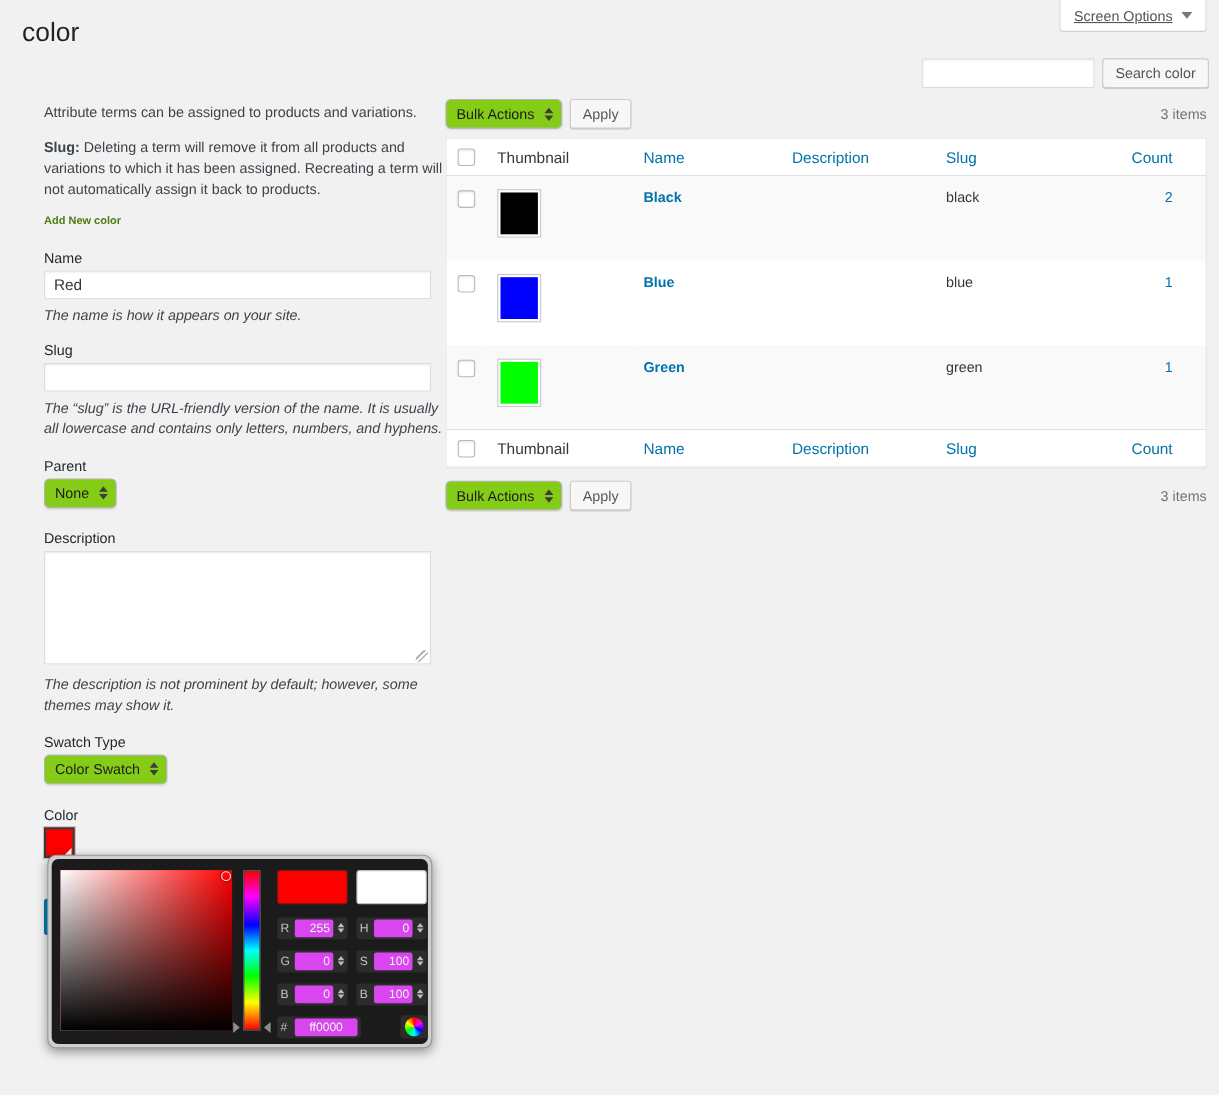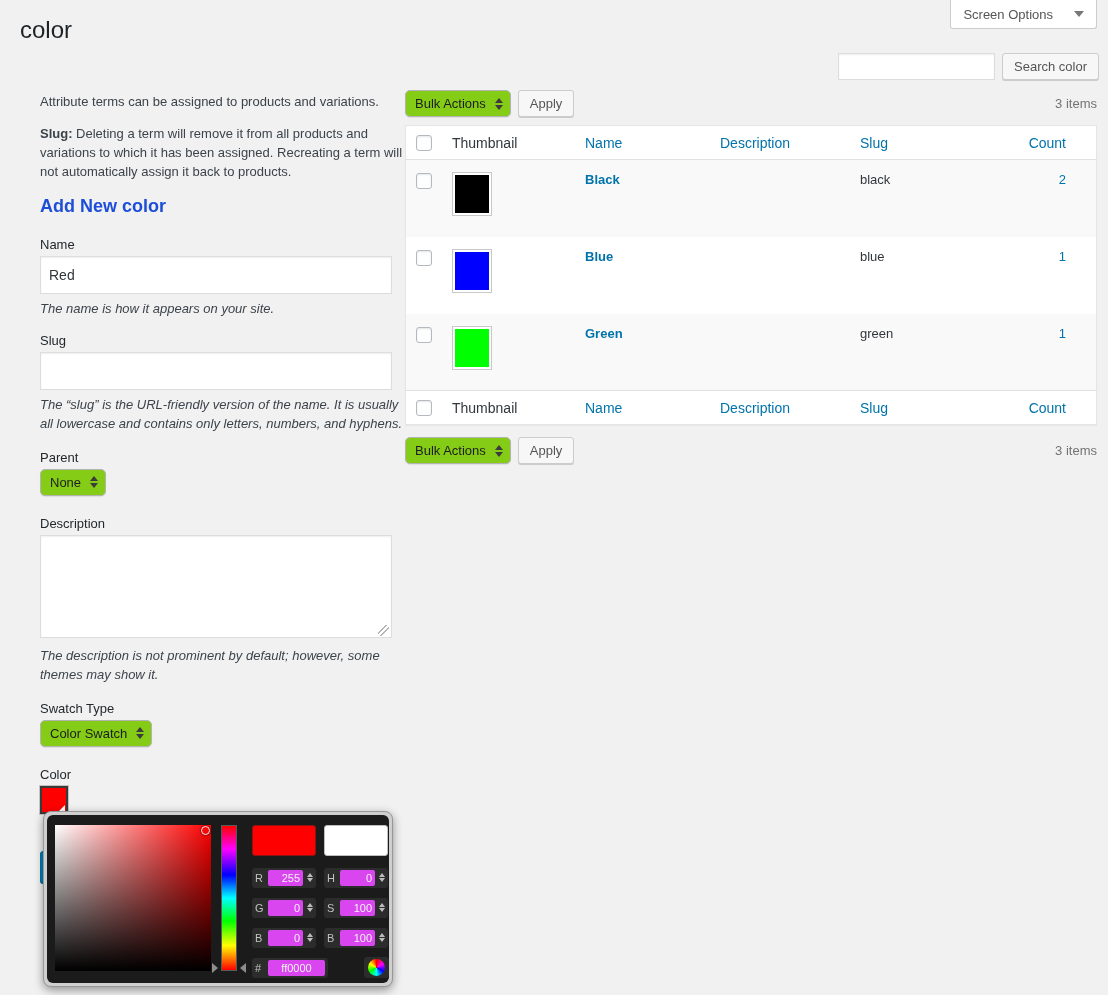--- a/index.html
+++ b/index.html
@@ -15,22 +15,22 @@
 
   
   .page-title {
     position: absolute; left: 20px; top: 16px;
     font-size: 24px; font-weight: 400; color: #1d2327; line-height: 1.2;
   }
   .screen-options-tab {
     position: absolute; top: 0; right: 11px; height: 29px;
     background: #fff; border: 1px solid #ccc; border-top: none;
     border-radius: 0 0 3px 3px;
-    display: flex; align-items: center; gap: 21px; padding: 0 12px;
-    color: #555; cursor: pointer;
+    display: flex; align-items: center; gap: 8px; padding: 0 12px;
+    color: #555; cursor: pointer; text-decoration: underline;
   }
   .caret-down { width:0; height:0; border-left:5px solid transparent; border-right:5px solid transparent; border-top:6px solid #777; }
 
   .search-box { position: absolute; top: 53px; left: 838px; display: flex; gap: 7px; }
   .search-input {
     width: 157px; height: 27px; background: #fff; border: 1px solid #ddd;
     box-shadow: inset 0 1px 2px rgba(0,0,0,.07); padding: 0 6px;
     font-family: "Liberation Sans", sans-serif; font-size: 13px; color:#32373c;
   }
 
@@ -51,24 +51,24 @@
     white-space: nowrap;
   }
   .select-arrows { display:flex; flex-direction:column; gap:2px; }
   .tri-up    { width:0;height:0;border-left:4px solid transparent;border-right:4px solid transparent;border-bottom:5px solid #3c3c3c; }
   .tri-down  { width:0;height:0;border-left:4px solid transparent;border-right:4px solid transparent;border-top:5px solid #3c3c3c; }
 
   
   .left-col { position: absolute; left: 40px; top: 93px; width: 372px; }
   .left-col p { line-height: 1.45; margin: 0 0 13px; color: #3c434a; }
   .left-col p.note { margin-bottom: 10px; }
-  .add-new-heading { font-size: 18px; font-weight: 700; color: #1d4ed8; margin: 15px 0 20px; }
+  .add-new-heading { font-size: 10px; font-weight: 700; color: #4d7c0f; margin: 15px 0 20px; }
   .field-label { display: block; color: #23282d; margin-bottom: 3px; line-height: 16px; }
   .text-input {
-    width: 352px; height: 38px; background: #fff; border: 1px solid #ddd;
+    width: 352px; height: 26px; background: #fff; border: 1px solid #ddd;
     box-shadow: inset 0 1px 2px rgba(0,0,0,.07); padding: 0 8px;
     font-family: "Liberation Sans", sans-serif; font-size: 14px; color:#32373c;
   }
   .help { font-style: italic; color: #666; line-height: 1.35; margin: 6px 0 14px !important; }
   .help.multi { margin-bottom: 16px !important; }
   .field-gap { margin-bottom: 20px; }
   .desc-area-wrap { position: relative; width: 352px; }
   .desc-area {
     width: 352px; height: 103px; background: #fff; border: 1px solid #ddd;
     box-shadow: inset 0 1px 2px rgba(0,0,0,.07); resize: none; padding: 6px;

